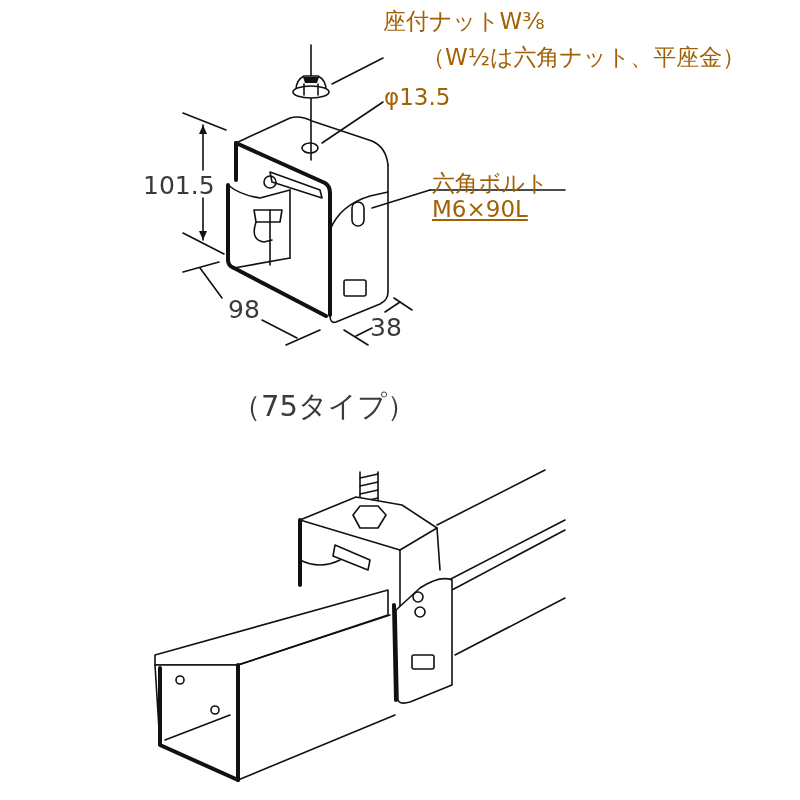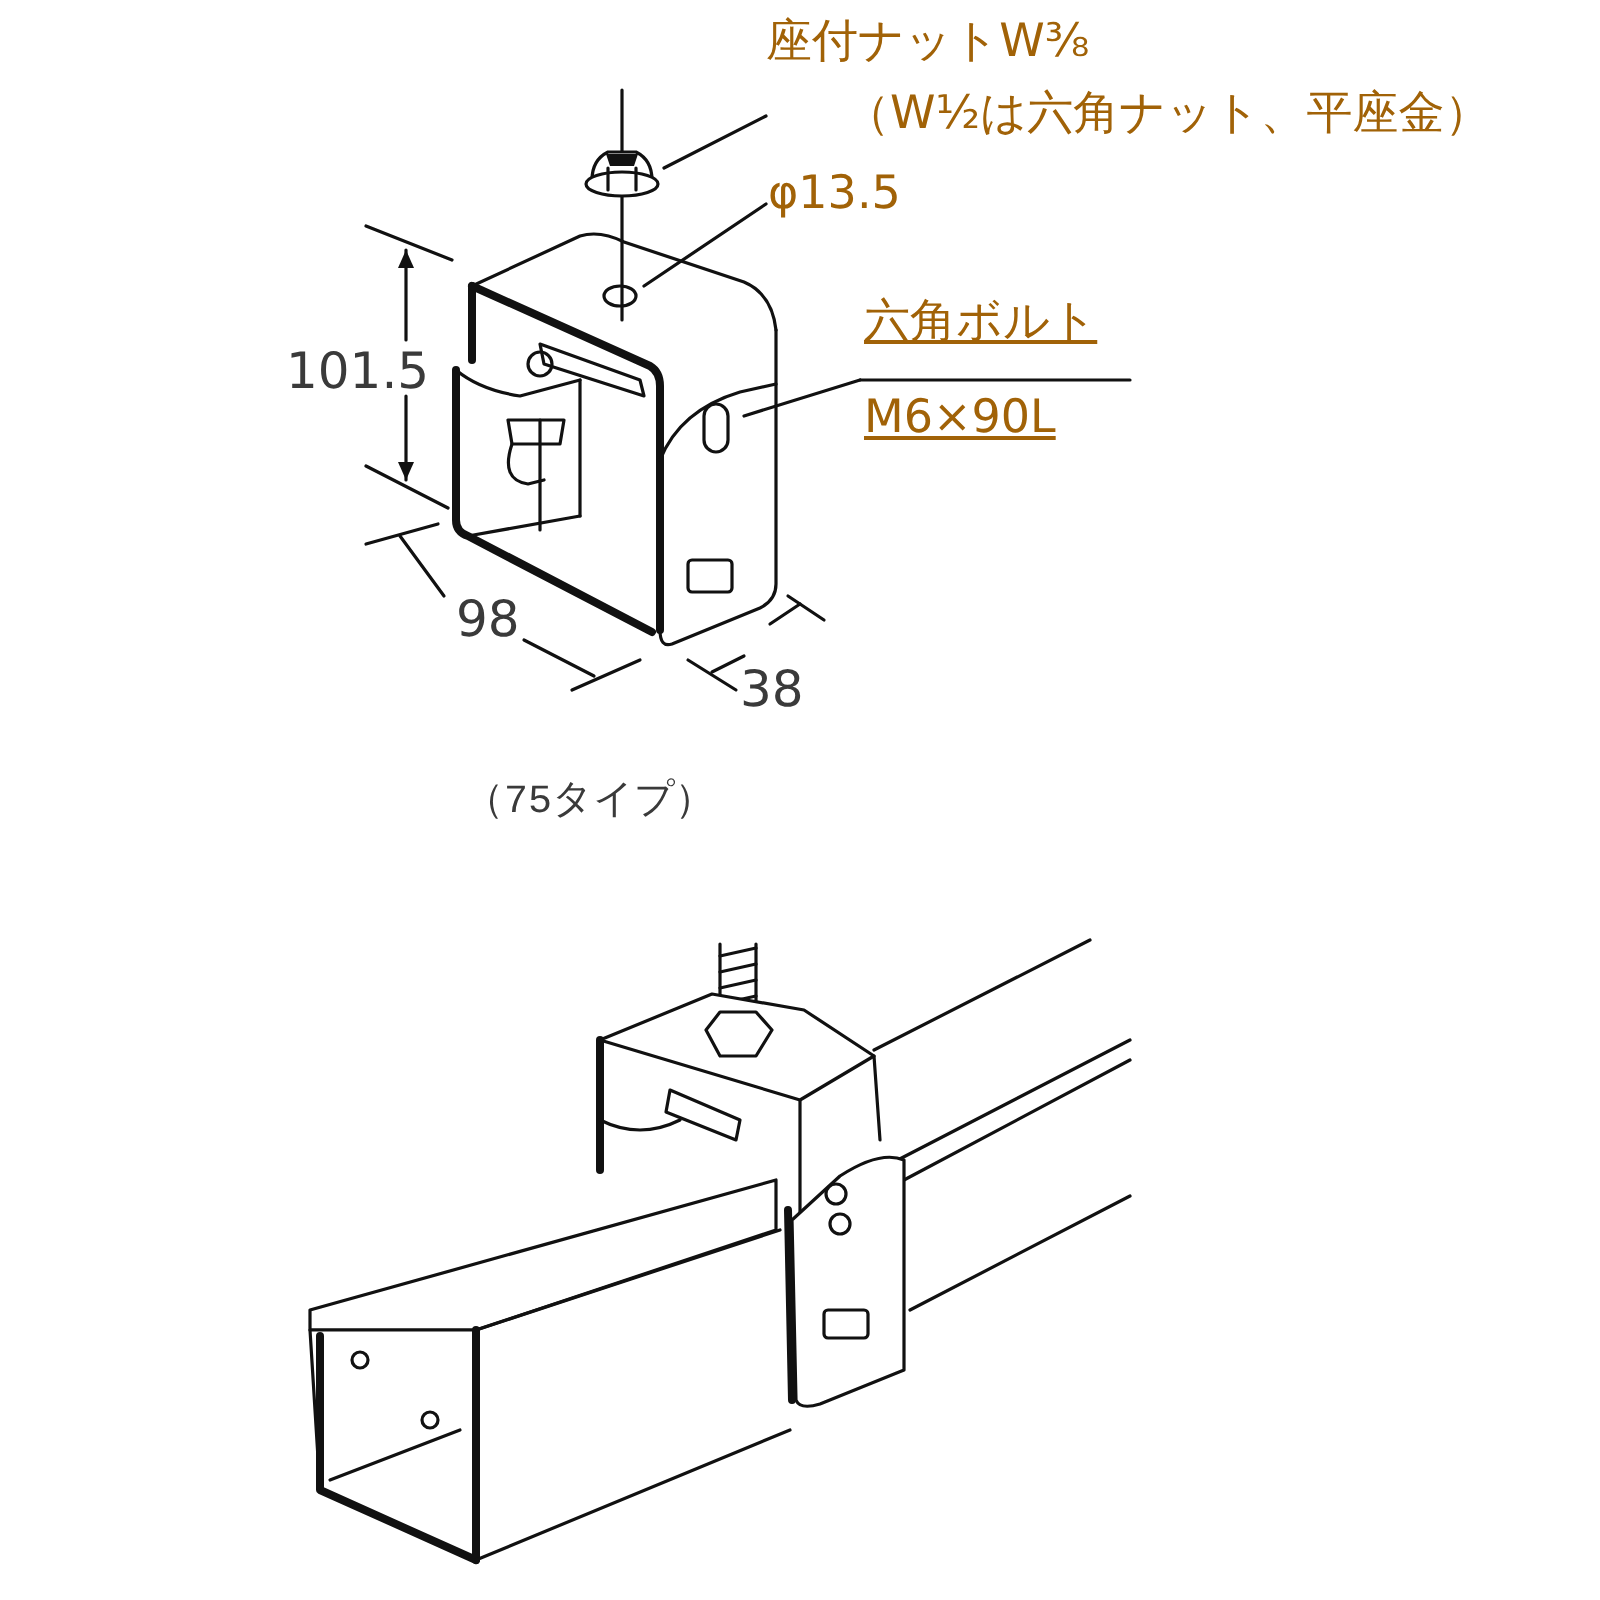--- a/index.html
+++ b/index.html
@@ -1,21 +1,21 @@
 <!DOCTYPE html>
 <html><head>
   <meta charset="utf-8">
   <style>
     html, body { margin: 0; padding: 0; background: #ffffff; }
     body { width: 800px; height: 800px; position: relative; overflow: hidden;
            font-family: "DejaVu Sans", "Liberation Sans", sans-serif; color: #333; }
     svg { position: absolute; left: 0; top: 0; }
     .lbl { position: absolute; white-space: nowrap; color: #a16207; font-size: 23px; line-height: 1; }
     .dim { position: absolute; white-space: nowrap; color: #3a3a3a; font-size: 25px; line-height: 1; }
-    .caption { position: absolute; white-space: nowrap; color: #3a3a3a; font-size: 20px; line-height: 1; font-family: Liberation Mono, monospace; }
+    .caption { position: absolute; white-space: nowrap; color: #3a3a3a; font-size: 29px; line-height: 1; }
     .ln { stroke: #111; fill: none; stroke-width: 1.6; stroke-linecap: round; stroke-linejoin: round; }
     .thk { stroke: #111; fill: none; stroke-width: 4; stroke-linecap: round; stroke-linejoin: round; }
     .fw { fill: #fff; }
   </style>
 </head>
 <body>
 
 <svg width="800" height="800" viewBox="0 0 800 800">
 
   <g>
@@ -115,20 +115,20 @@
     <path class="ln" d="M238 665 L390 615"></path>
     <path class="ln" d="M165 740 L230 715"></path>
     <circle class="ln" cx="180" cy="680" r="4"></circle>
     <circle class="ln" cx="215" cy="710" r="4"></circle>
   </g>
 </svg>
 
 <div class="lbl" style="left:383px; top:10px;">座付ナットW⅜</div>
 <div class="lbl" style="left:378px; top:46px;margin-left:44px;">（W½は六角ナット、平座金）</div>
 <div class="lbl" style="left:384px; top:86px;">φ13.5</div>
-<div class="lbl" style="left:432px; top:150px;text-decoration:underline;">六角ボルト</div>
+<div class="lbl" style="left:432px; top:172px;">六角ボルト</div>
 <div class="lbl" style="left:432px; top:198px;text-decoration:underline;">M6×90L</div>
 
 <div class="dim" style="left:143px; top:173px;">101.5</div>
 <div class="dim" style="left:228px; top:297px;">98</div>
-<div class="dim" style="left:370px; top:332px;">38</div>
+<div class="dim" style="left:370px; top:315px;">38</div>
 
 <div class="caption" style="left:232px; top:392px;">（75タイプ）</div>
 
 </body></html>

